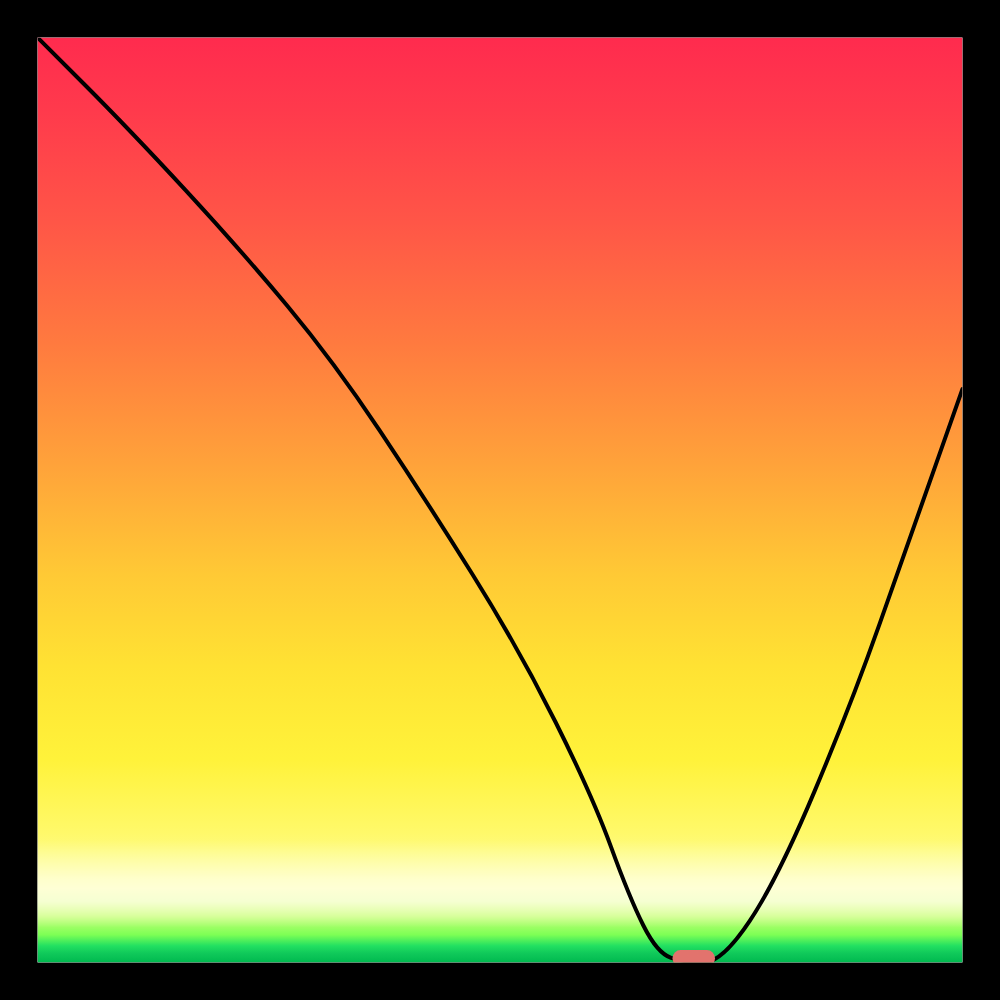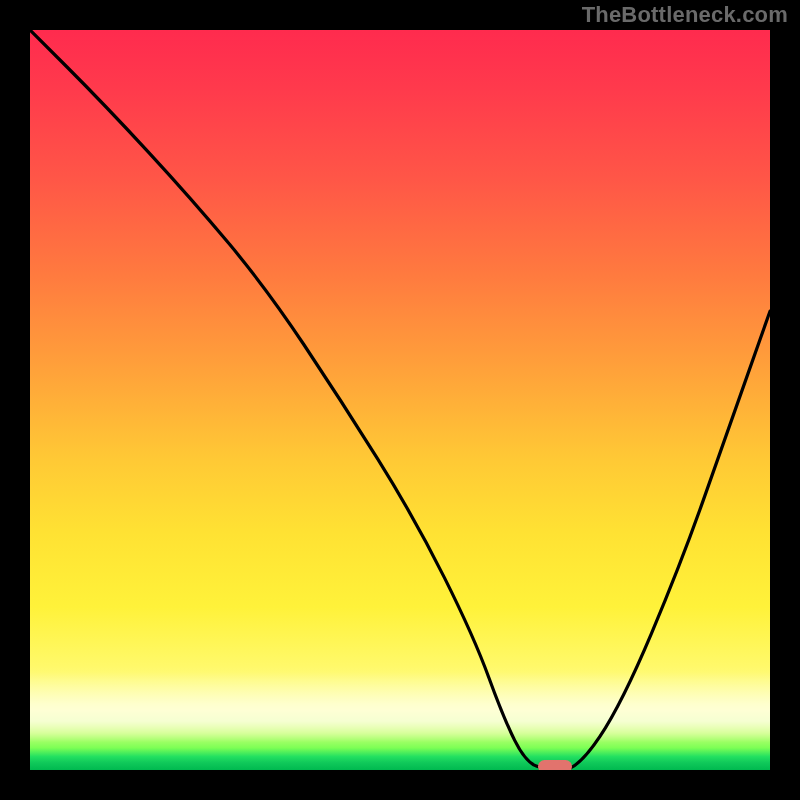--- a/index.html
+++ b/index.html
@@ -87,21 +87,20 @@
     height: 13px;
     background: #e2736d;
     border-radius: 7px;
   }
 </style>
 </head>
 <body>
 
 <div class="frame">
 
-  <div class="watermark">TheBottleneck.com</div>
 
   <div class="plot-area">
     <div class="gradient"></div>
     <div class="cream-band"></div>
 
     <svg class="curve" viewBox="0 0 740 740" preserveAspectRatio="none">
       <path id="curve-path" fill="none" stroke="#000" stroke-width="3.2" stroke-linecap="round" stroke-linejoin="round" d="M 0 0 Q 0 0 37 37 Q 74 74 118.4 122.09999999999997 Q 162.8 170.19999999999993 199.8 214.59999999999997 Q 236.8 259 273.8 314.5 Q 310.8 370 347.8 429.2 Q 384.8 488.4 414.4 547.5999999999999 Q 444 606.8 458.8 647.5 Q 473.6 688.2 484.70000000000005 710.4000000000001 Q 495.8 732.6 506.9 736.3 Q 518 740 532.8 740 Q 547.6 740 569.8 706.7 Q 592 673.4 621.6 603.0999999999999 Q 651.2 532.8 673.4 469.9 Q 695.5999999999999 407 717.8 344.1 T 740 281.2"></path>
     </svg>
 
     <div id="marker" class="marker" style="left: 508.4px; top: 730px; background: rgb(226, 115, 109);"></div>

